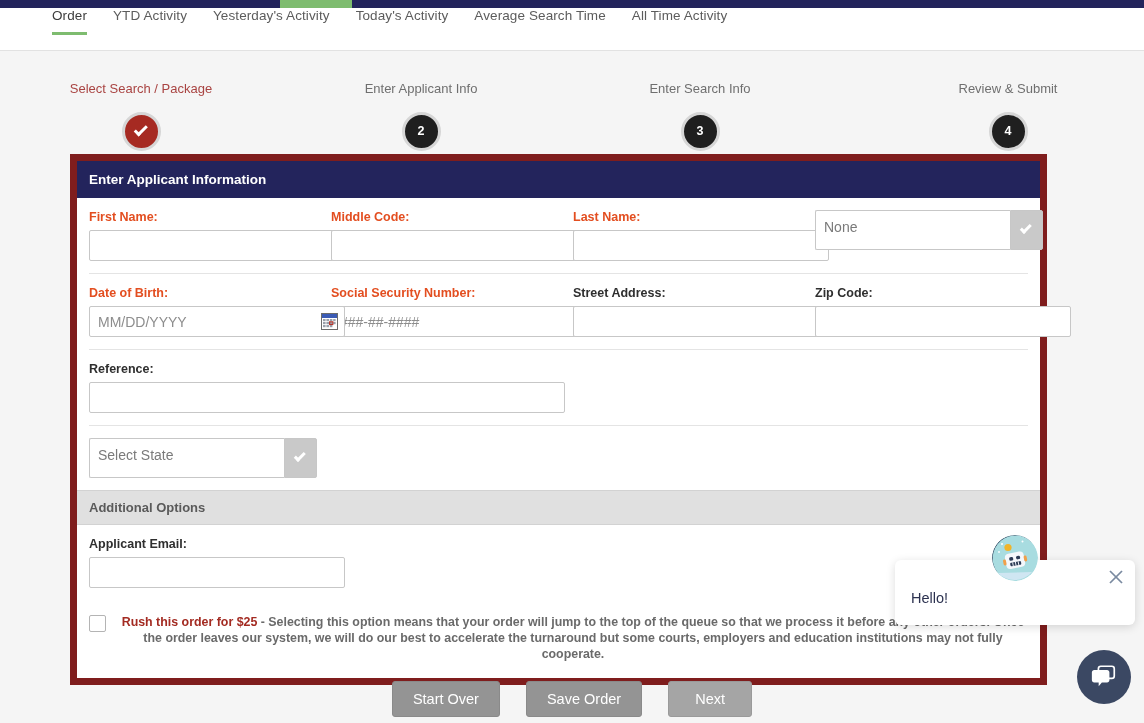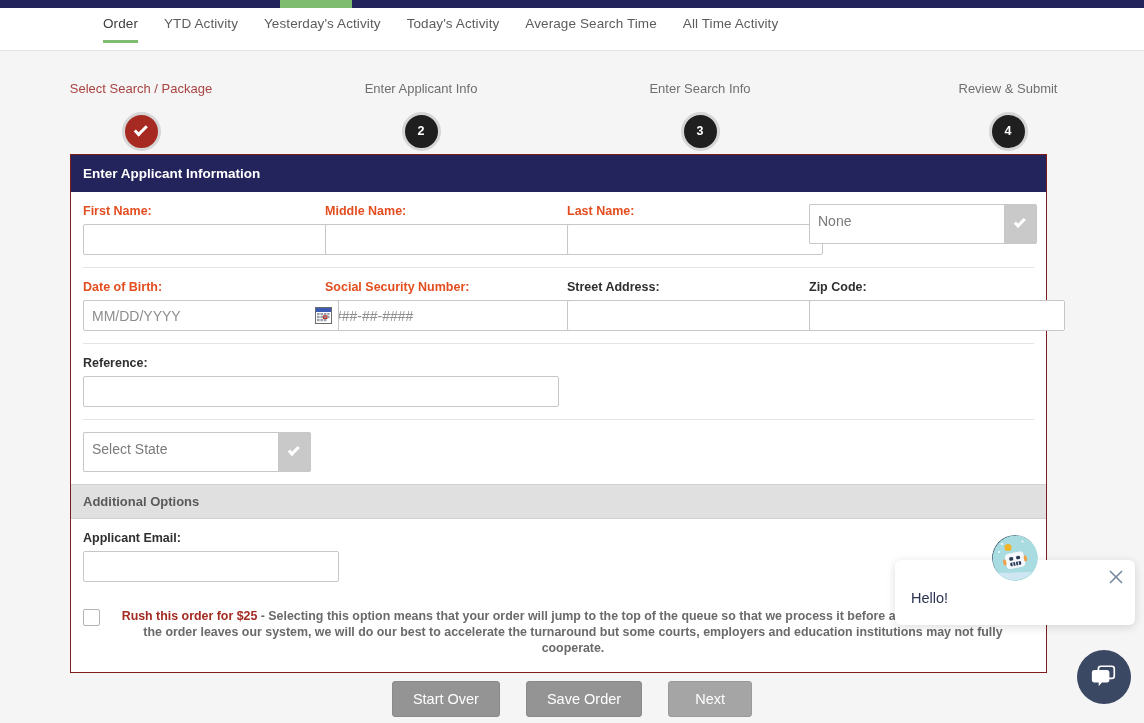--- a/index.html
+++ b/index.html
@@ -23,22 +23,22 @@
     width: 72px; height: 8px;
     background: #7ebc6f;
   }
 
   
   #navbar {
     height: 43px;
     background: #ffffff;
     border-bottom: 1px solid #e2e2e2;
     display: flex;
-    align-items: center;
-    padding-left: 90px;
+    align-items: flex-start;
+    padding-left: 39px;
   }
   .nav-tab {
     position: relative;
     font-size: 13.5px;
     color: #5c5c5c;
     padding: 0 13px 12px 13px;
     cursor: pointer;
     white-space: nowrap;
     letter-spacing: .1px;
   }
@@ -102,21 +102,21 @@
     border-bottom: 3px solid #fff;
     transform: rotate(-45deg) translate(1px, -2px);
   }
 
   
   #panel {
     position: absolute;
     left: 70px; top: 154px;
     width: 977px;
     background: #ffffff;
-    border: 1px solid #7f1d1d;
+    border: 7px solid #7f1d1d;
   }
   #panel-header {
     background: #23245c;
     color: #ffffff;
     font-size: 13.5px;
     font-weight: bold;
     padding: 11px 12px;
   }
   .form-body { padding: 0 12px; }
 
@@ -356,21 +356,21 @@
   <div id="panel-header">Enter Applicant Information</div>
 
   <div class="form-body">
 
     <div class="row">
       <div class="field">
         <label class="flabel req">First Name:</label>
         <input class="inp" type="text" value="" style="">
       </div>
       <div class="field">
-        <label class="flabel req">Middle Name:</label>
+        <label class="flabel req">Middle Code:</label>
         <input class="inp" type="text" value="" style="">
       </div>
       <div class="field">
         <label class="flabel req">Last Name:</label>
         <input class="inp" type="text" value="" style="">
       </div>
       <div class="field">
         <div class="selbox">
           <div class="sel-text">None</div>
           <div class="sel-btn">

